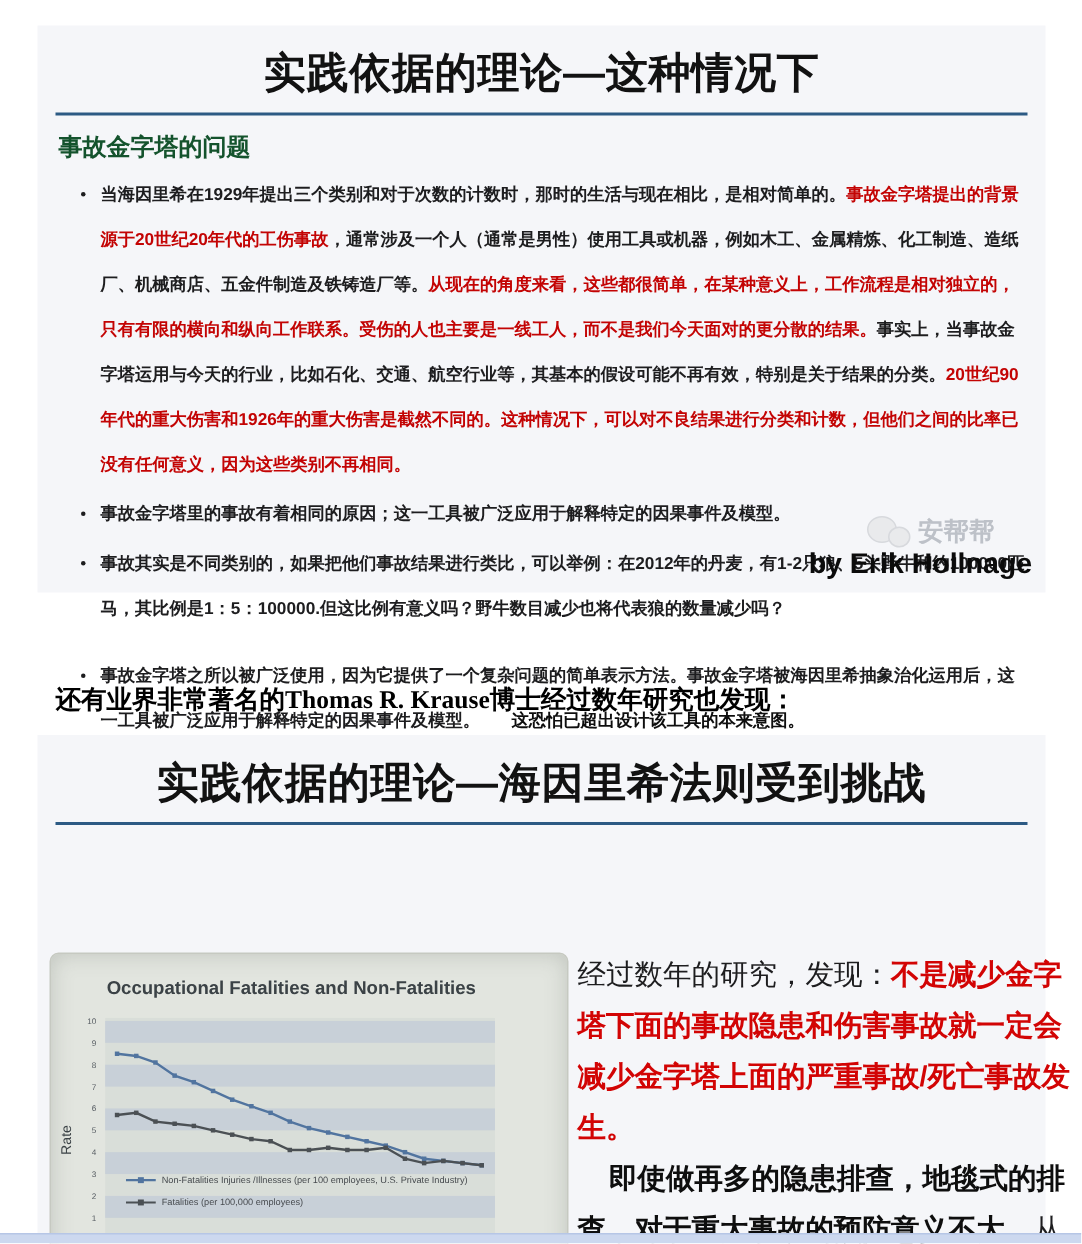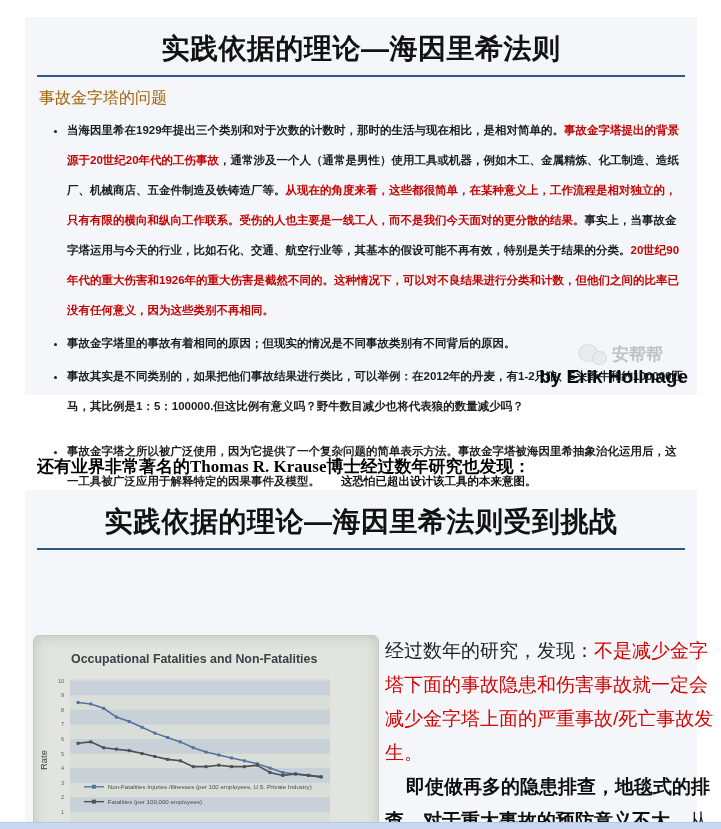--- a/index.html
+++ b/index.html
@@ -4,29 +4,29 @@
 <style>
   html,body{margin:0;padding:0;background:#ffffff;}
   .page{position:relative;width:721px;height:829px;background:#ffffff;overflow:hidden;
         font-family:"Liberation Sans","DejaVu Sans",sans-serif;}
   .slide{position:absolute;left:25px;width:672px;background:#f5f6f9;}
   .slide1{top:17px;height:378px;}
   .slide2{top:490px;height:339px;}
   .slide-title{margin:13px 10px 7px;text-align:center;font-size:28px;font-weight:800;
                color:#121212;letter-spacing:.5px;}
   .title-rule{height:2px;background:#2c5a84;margin:0 12px;}
-  .slide-subtitle{margin:11px 0 2px 14px;font-size:16px;font-weight:400;color:#a16207;}
+  .slide-subtitle{margin:11px 0 2px 14px;font-size:16px;font-weight:700;color:#14532d;}
   .bullets{margin:6px 10px 0 18px;padding-left:24px;font-size:11.5px;line-height:30px;
            font-weight:600;color:#1d1d1f;}
   .bullets li{margin:0 0 3px 0;}
   .bullets li.gap-before{margin-top:15px;}
   .seg-normal{color:#1d1d1f;}
   .seg-red{color:#c30404;}
   .seg-bold{color:#0e0e0e;font-weight:800;margin-left:21px;}
-  .seg-red-bold{color:#d20404;font-weight:400;}
+  .seg-red-bold{color:#d20404;font-weight:700;}
   .watermark{position:absolute;right:34px;top:326px;display:flex;align-items:center;gap:4px;
              color:#bdc1c8;font-size:17px;font-weight:600;text-align:right;}
   .wm-icon{display:inline-block;position:relative;width:30px;height:22px;}
   .wm-icon .b1,.wm-icon .b2{position:absolute;border-radius:50%;background:#e9eaec;
              border:1px solid #d7d9dd;}
   .wm-icon .b1{width:18px;height:16px;left:0;top:0;}
   .wm-icon .b2{width:13px;height:12px;left:14px;top:7px;}
   .byline{position:absolute;right:9px;top:349px;font-size:19px;font-weight:800;color:#0b0b0b;}
   .interlude{position:absolute;left:37px;top:438px;width:650px;font-size:17px;font-weight:600;
              color:#000000;font-family:"Liberation Serif","DejaVu Serif",serif;}
@@ -39,26 +39,26 @@
               line-height:34px;color:#1a1a1a;}
   .bottom-band{position:absolute;left:0;top:822px;width:721px;height:7px;background:#ccd8ef;
                border-top:1px solid #b6c6e6;box-sizing:border-box;}
 </style>
 </head>
 <body>
 
 <div class="page">
 
   <section class="slide slide1">
-    <h1 class="slide-title">实践依据的理论—海因里希法则</h1>
+    <h1 class="slide-title">实践依据的理论—这种情况下</h1>
     <div class="title-rule"></div>
     <h2 class="slide-subtitle">事故金字塔的问题</h2>
     <ul class="bullets" id="bullet-list">
         <li><span class="seg-normal">当海因里希在1929年提出三个类别和对于次数的计数时，那时的生活与现在相比，是相对简单的。</span><span class="seg-red">事故金字塔提出的背景源于20世纪20年代的工伤事故</span><span class="seg-normal">，通常涉及一个人（通常是男性）使用工具或机器，例如木工、金属精炼、化工制造、造纸厂、机械商店、五金件制造及铁铸造厂等。</span><span class="seg-red">从现在的角度来看，这些都很简单，在某种意义上，工作流程是相对独立的，只有有限的横向和纵向工作联系。受伤的人也主要是一线工人，而不是我们今天面对的更分散的结果。</span><span class="seg-normal">事实上，当事故金字塔运用与今天的行业，比如石化、交通、航空行业等，其基本的假设可能不再有效，特别是关于结果的分类。</span><span class="seg-red">20世纪90年代的重大伤害和1926年的重大伤害是截然不同的。这种情况下，可以对不良结果进行分类和计数，但他们之间的比率已没有任何意义，因为这些类别不再相同。</span></li>
-        <li><span class="seg-normal">事故金字塔里的事故有着相同的原因；但现实的情况是不同事故类别有不同背后的原因。</span></li>
+        <li><span class="seg-normal">事故金字塔里的事故有着相同的原因；这一工具被广泛应用于解释特定的因果事件及模型。</span></li>
         <li><span class="seg-normal">事故其实是不同类别的，如果把他们事故结果进行类比，可以举例：在2012年的丹麦，有1-2只狼、5头野牛和约100000匹马，其比例是1：5：100000.但这比例有意义吗？野牛数目减少也将代表狼的数量减少吗？</span></li>
         <li class="gap-before"><span class="seg-normal">事故金字塔之所以被广泛使用，因为它提供了一个复杂问题的简单表示方法。事故金字塔被海因里希抽象治化运用后，这一工具被广泛应用于解释特定的因果事件及模型。</span><span class="seg-bold">这恐怕已超出设计该工具的本来意图。</span></li>
       </ul>
     <div class="watermark">
       <span class="wm-icon">
           <span class="b1"></span>
           <span class="b2"></span>
         </span>
       <span>安帮帮</span>
     </div>

